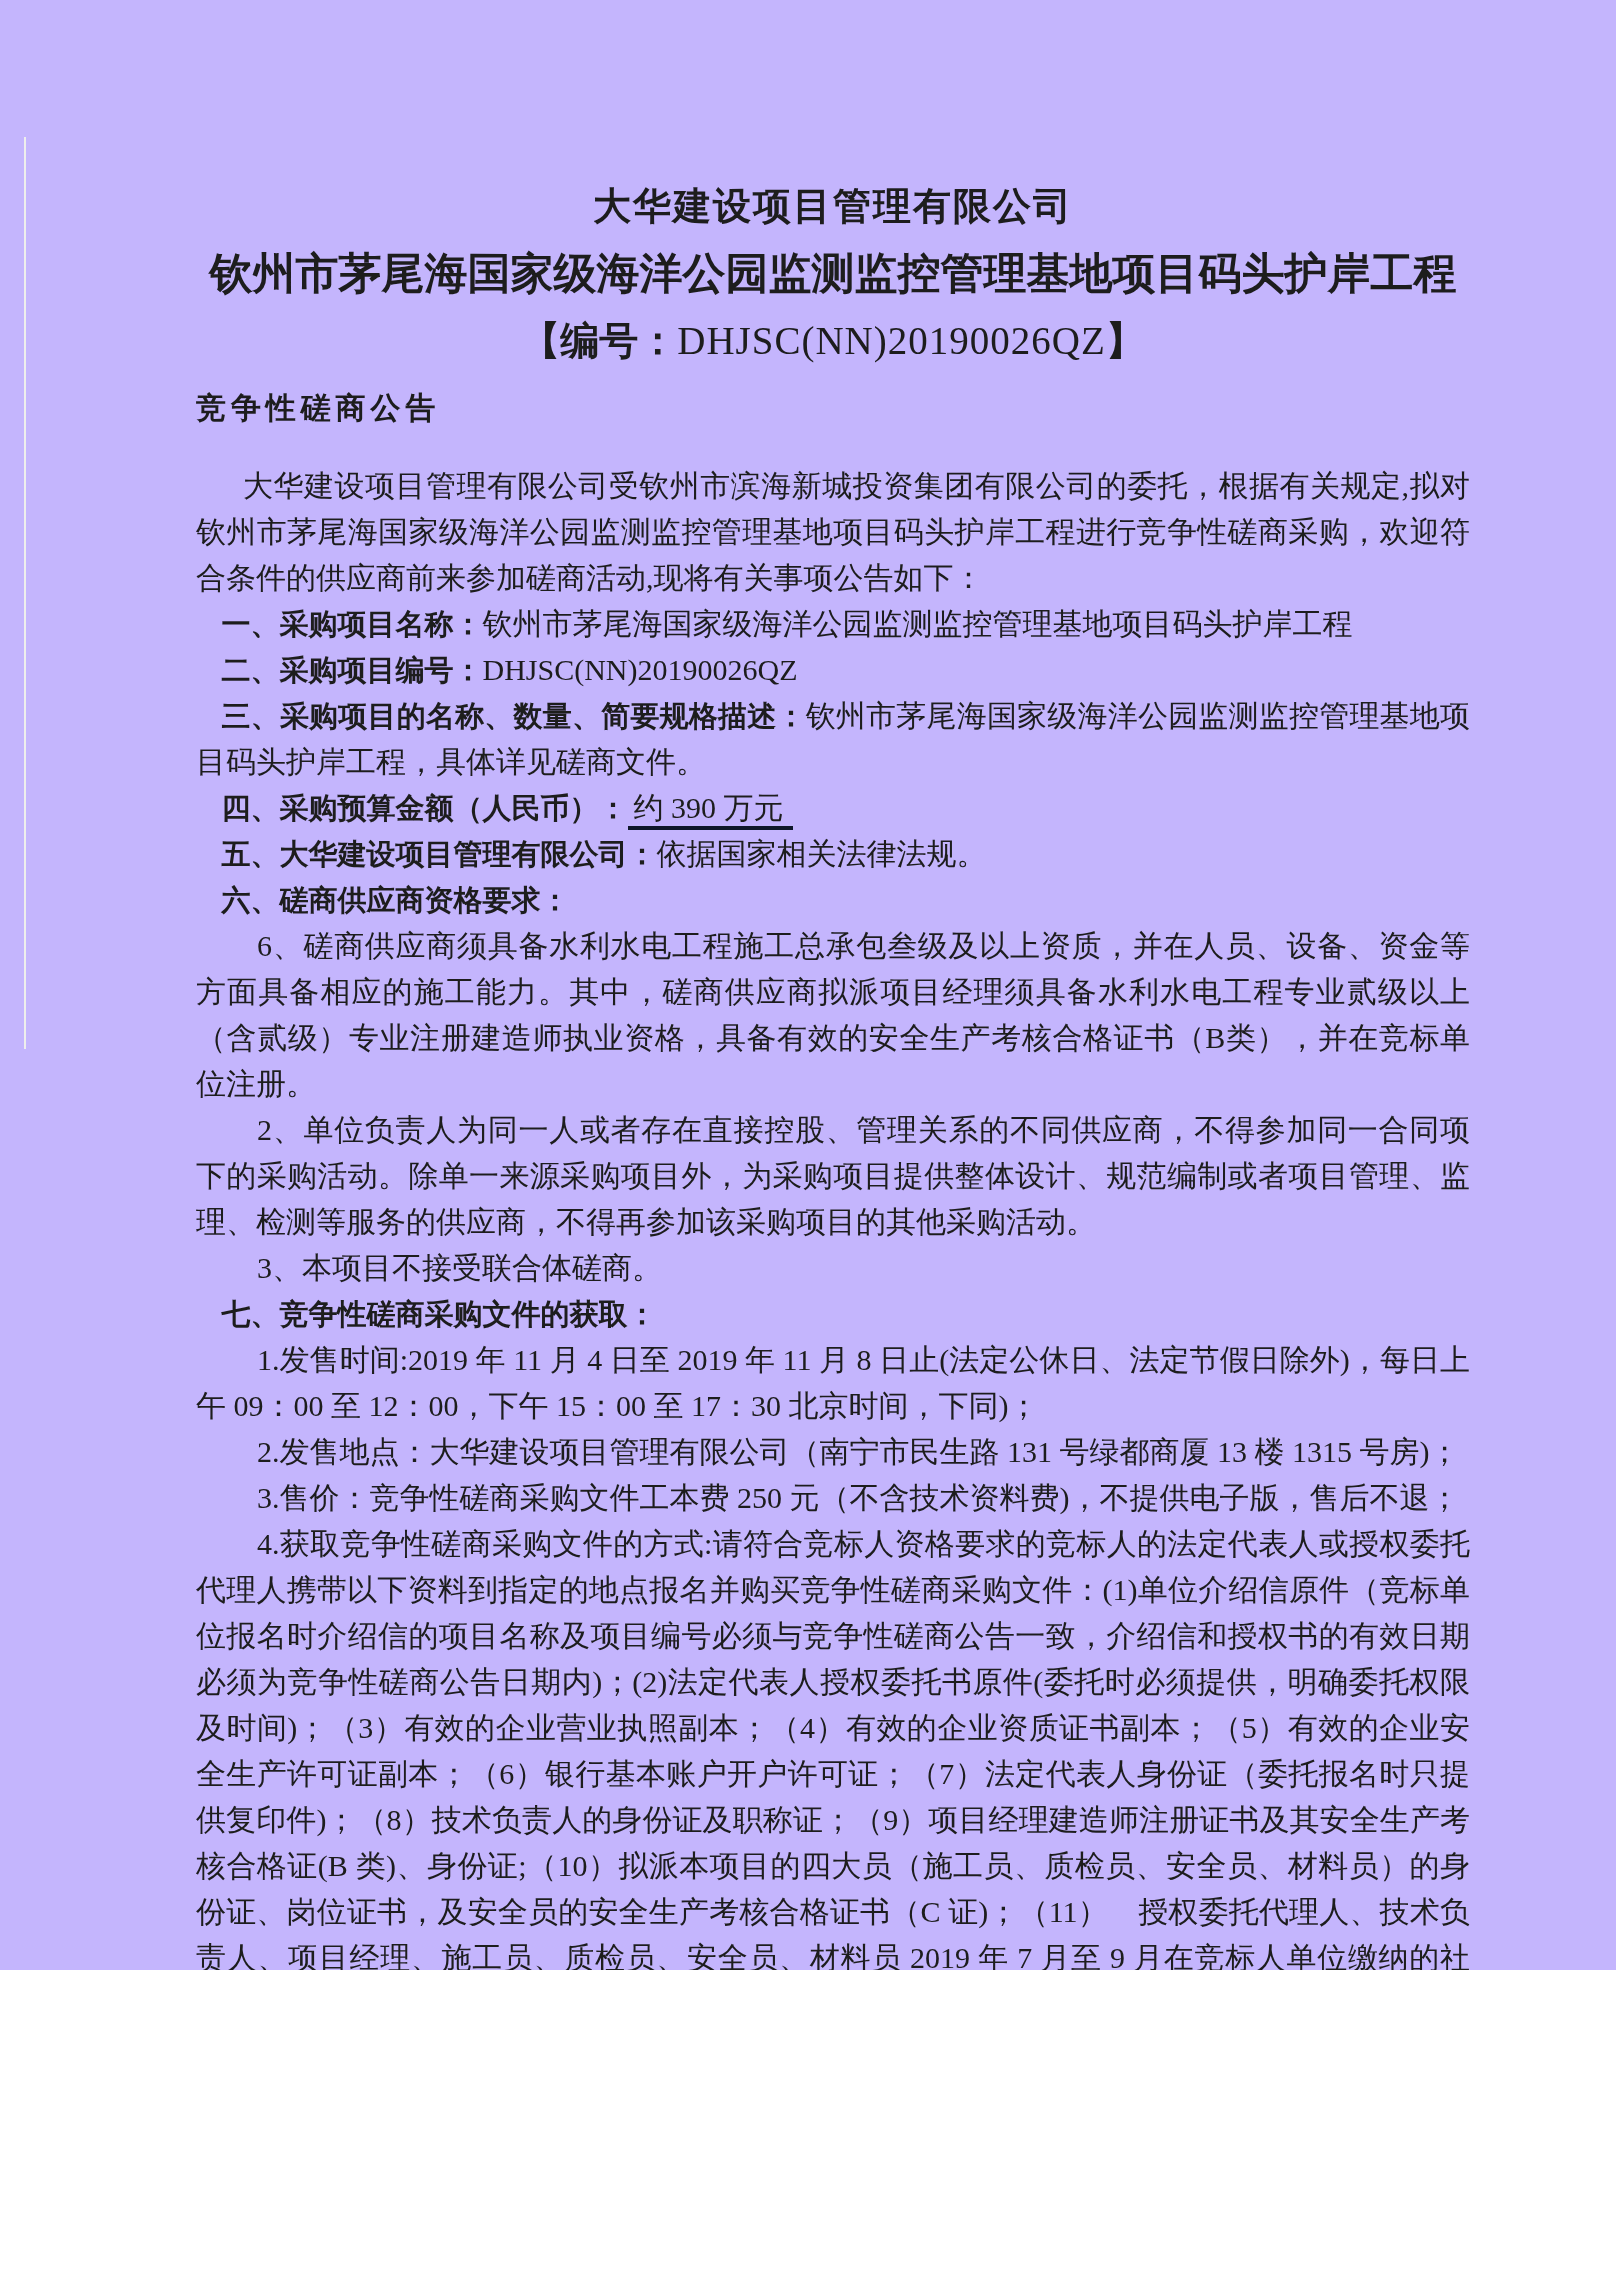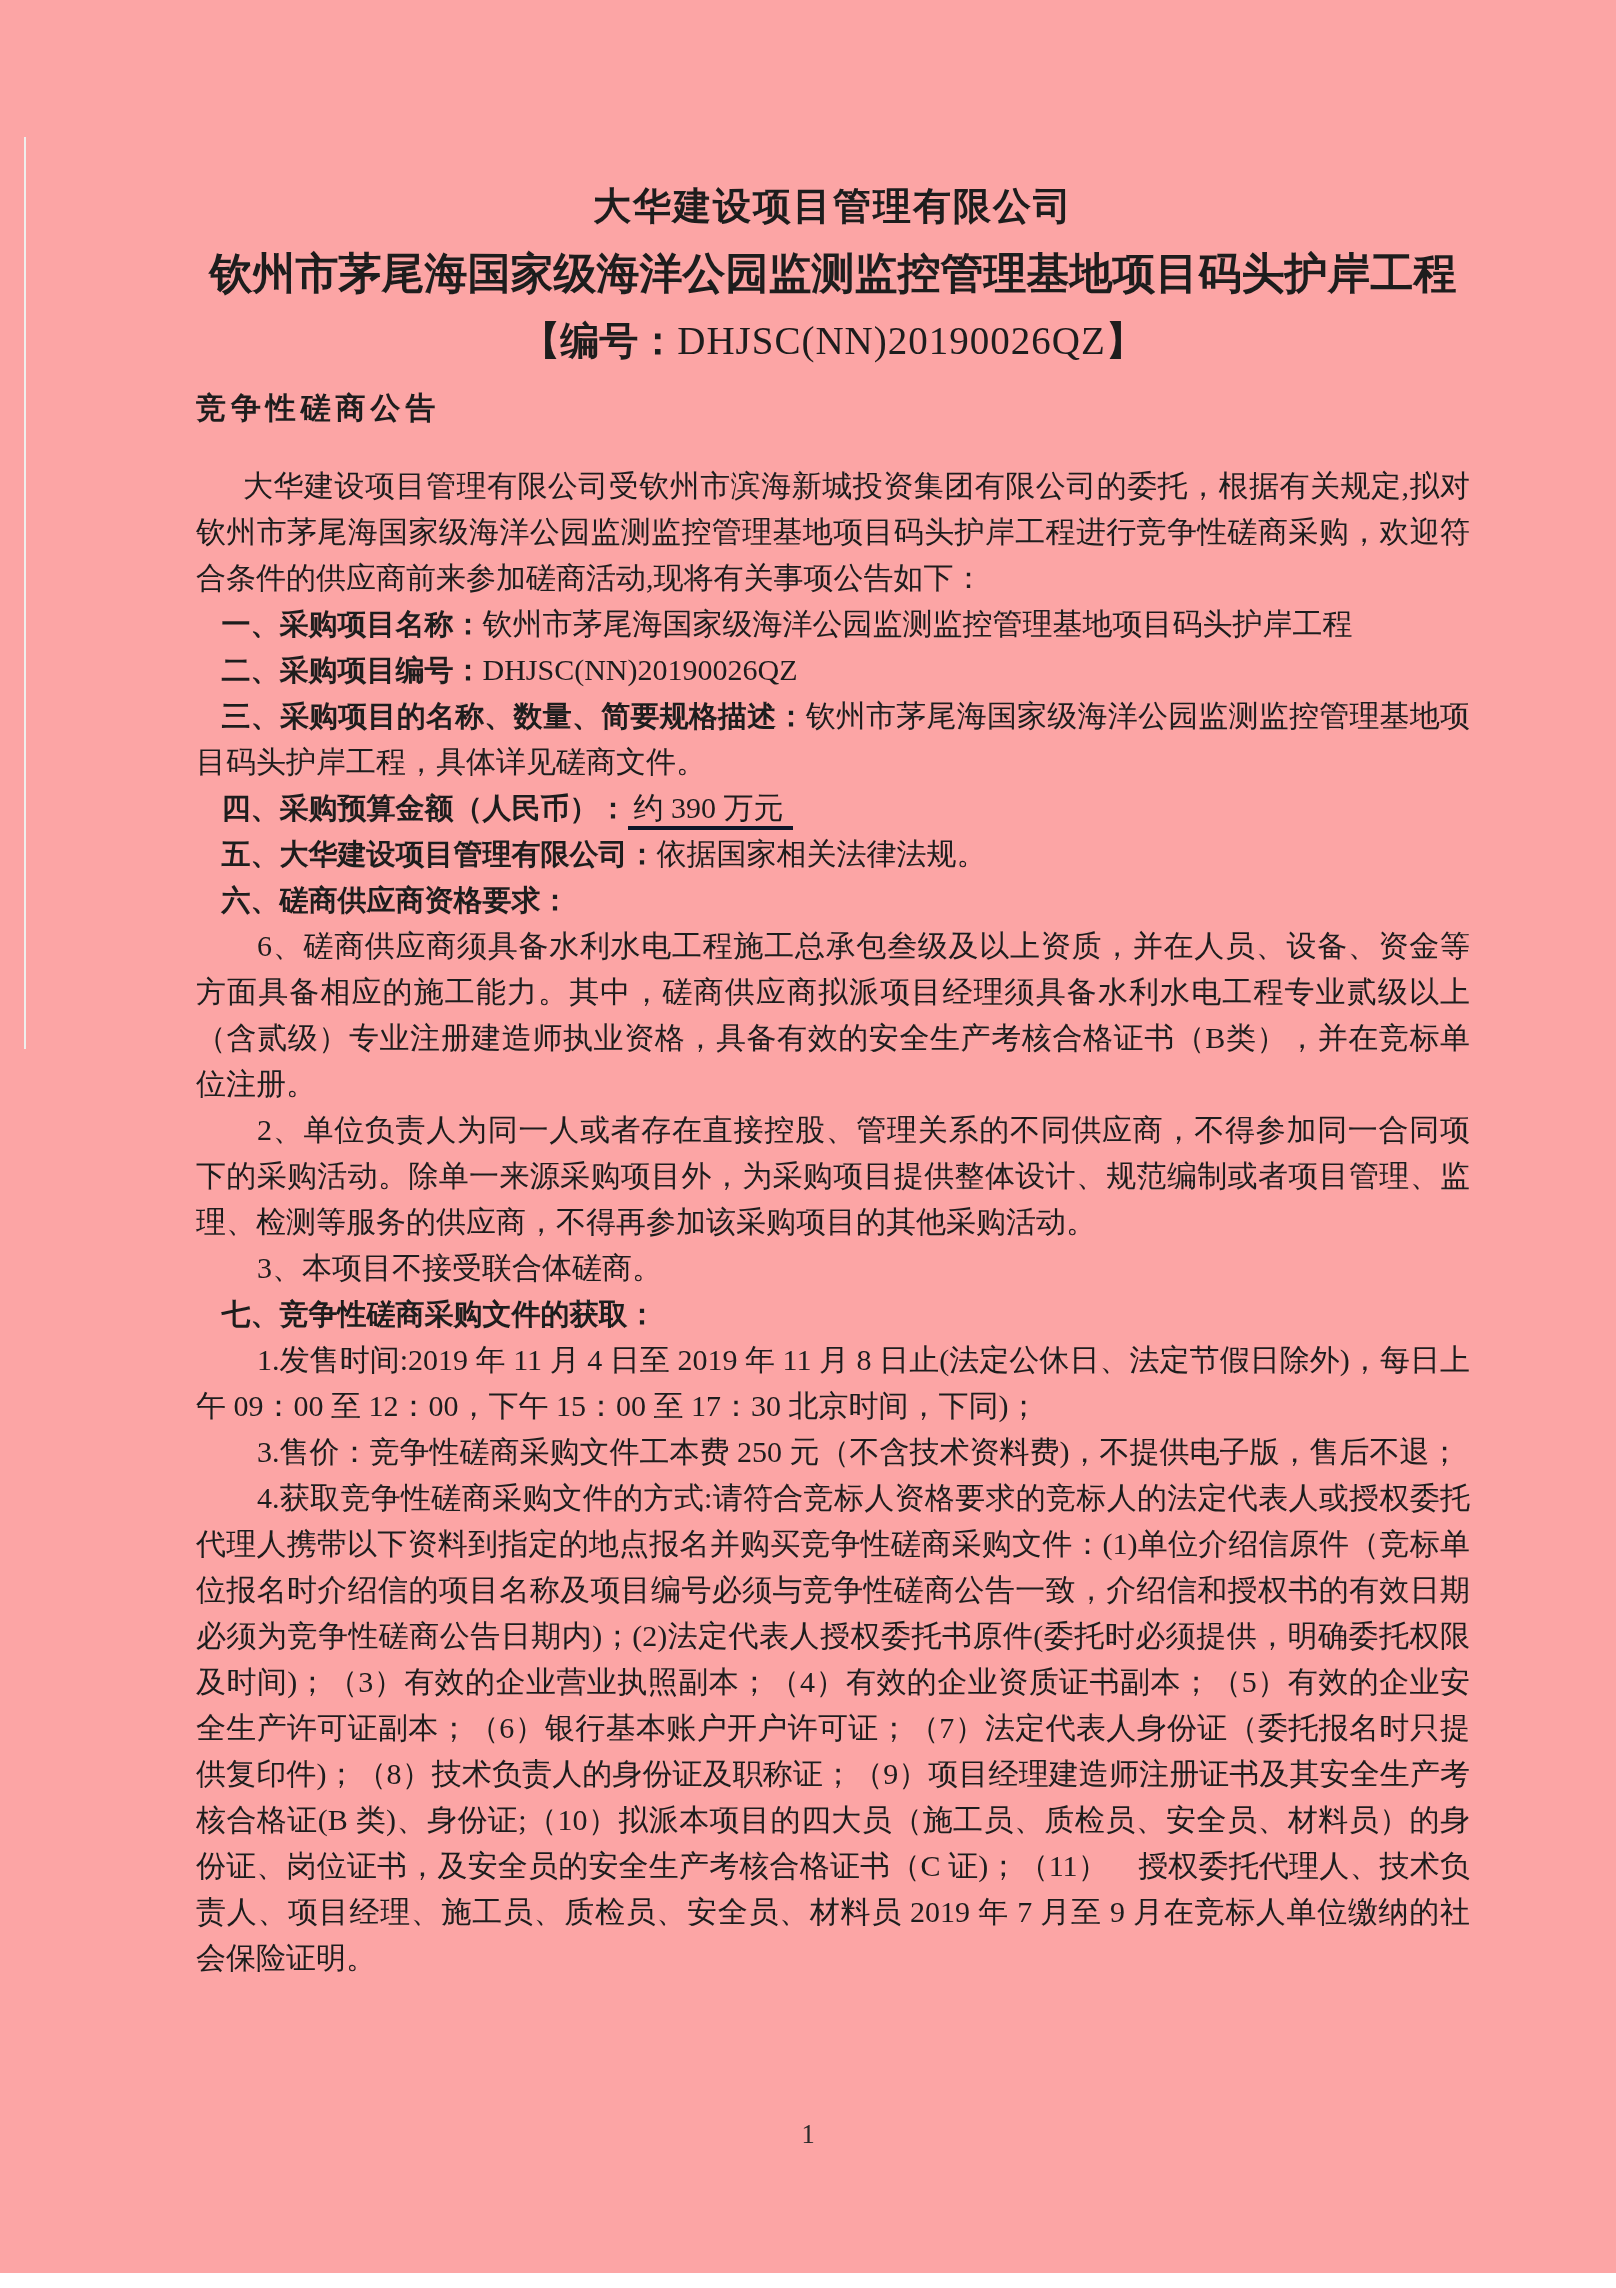--- a/index.html
+++ b/index.html
@@ -1,19 +1,19 @@
 <!DOCTYPE html>
 <html><head>
 <meta charset="utf-8">
 <style>
   html,body { margin:0; padding:0; background:#ffffff; }
   .page {
     position:relative;
-    width:1616px; height:2273px;
-    background:#fca5a5;
+    width:1616px; height:1970px;
+    background:#c4b5fd;
     overflow:hidden;
     font-family:"Liberation Serif","DejaVu Serif",serif;
     color:#1d1d1d;
   }
   .scan-edge {
     position:absolute; left:23.5px; top:137px;
     width:2px; height:912px;
     background:#eeeeec;
   }
   .content {
@@ -78,20 +78,21 @@
   <p class="para sub"><b class="p-label"></b><span class="p-text">6、磋商供应商须具备水利水电工程施工总承包叁级及以上资质，并在人员、设备、资金等方面具备相应的施工能力。其中，磋商供应商拟派项目经理须具备水利水电工程专业贰级以上（含贰级）专业注册建造师执业资格，具备有效的安全生产考核合格证书（B类），并在竞标单位注册。</span></p>
 
   <p class="para sub"><b class="p-label"></b><span class="p-text">2、单位负责人为同一人或者存在直接控股、管理关系的不同供应商，不得参加同一合同项下的采购活动。除单一来源采购项目外，为采购项目提供整体设计、规范编制或者项目管理、监理、检测等服务的供应商，不得再参加该采购项目的其他采购活动。</span></p>
 
   <p class="para sub"><b class="p-label"></b><span class="p-text">3、本项目不接受联合体磋商。</span></p>
 
   <p class="para item"><b class="p-label">七、竞争性磋商采购文件的获取：</b><span class="p-text"></span></p>
 
   <p class="para sub"><b class="p-label"></b><span class="p-text">1.发售时间:2019 年 11 月 4 日至 2019 年 11 月 8 日止(法定公休日、法定节假日除外)，每日上午 09：00 至 12：00，下午 15：00 至 17：30 北京时间，下同)；</span></p>
 
+  <p class="para sub"><b class="p-label"></b><span class="p-text">2.发售地点：大华建设项目管理有限公司（南宁市民生路 131 号绿都商厦 13 楼 1315 号房)；</span></p>
 
   <p class="para sub"><b class="p-label"></b><span class="p-text">3.售价：竞争性磋商采购文件工本费 250 元（不含技术资料费)，不提供电子版，售后不退；</span></p>
 
   <p class="para sub"><b class="p-label"></b><span class="p-text">4.获取竞争性磋商采购文件的方式:请符合竞标人资格要求的竞标人的法定代表人或授权委托代理人携带以下资料到指定的地点报名并购买竞争性磋商采购文件：(1)单位介绍信原件（竞标单位报名时介绍信的项目名称及项目编号必须与竞争性磋商公告一致，介绍信和授权书的有效日期必须为竞争性磋商公告日期内)；(2)法定代表人授权委托书原件(委托时必须提供，明确委托权限及时间)；（3）有效的企业营业执照副本；（4）有效的企业资质证书副本；（5）有效的企业安全生产许可证副本；（6）银行基本账户开户许可证；（7）法定代表人身份证（委托报名时只提供复印件)；（8）技术负责人的身份证及职称证；（9）项目经理建造师注册证书及其安全生产考核合格证(B 类)、身份证;（10）拟派本项目的四大员（施工员、质检员、安全员、材料员）的身份证、岗位证书，及安全员的安全生产考核合格证书（C 证)；（11）　授权委托代理人、技术负责人、项目经理、施工员、质检员、安全员、材料员 2019 年 7 月至 9 月在竞标人单位缴纳的社会保险证明。</span></p>
 </div>
   </div>
 
   <div class="footer">1</div>
 </div>
 

